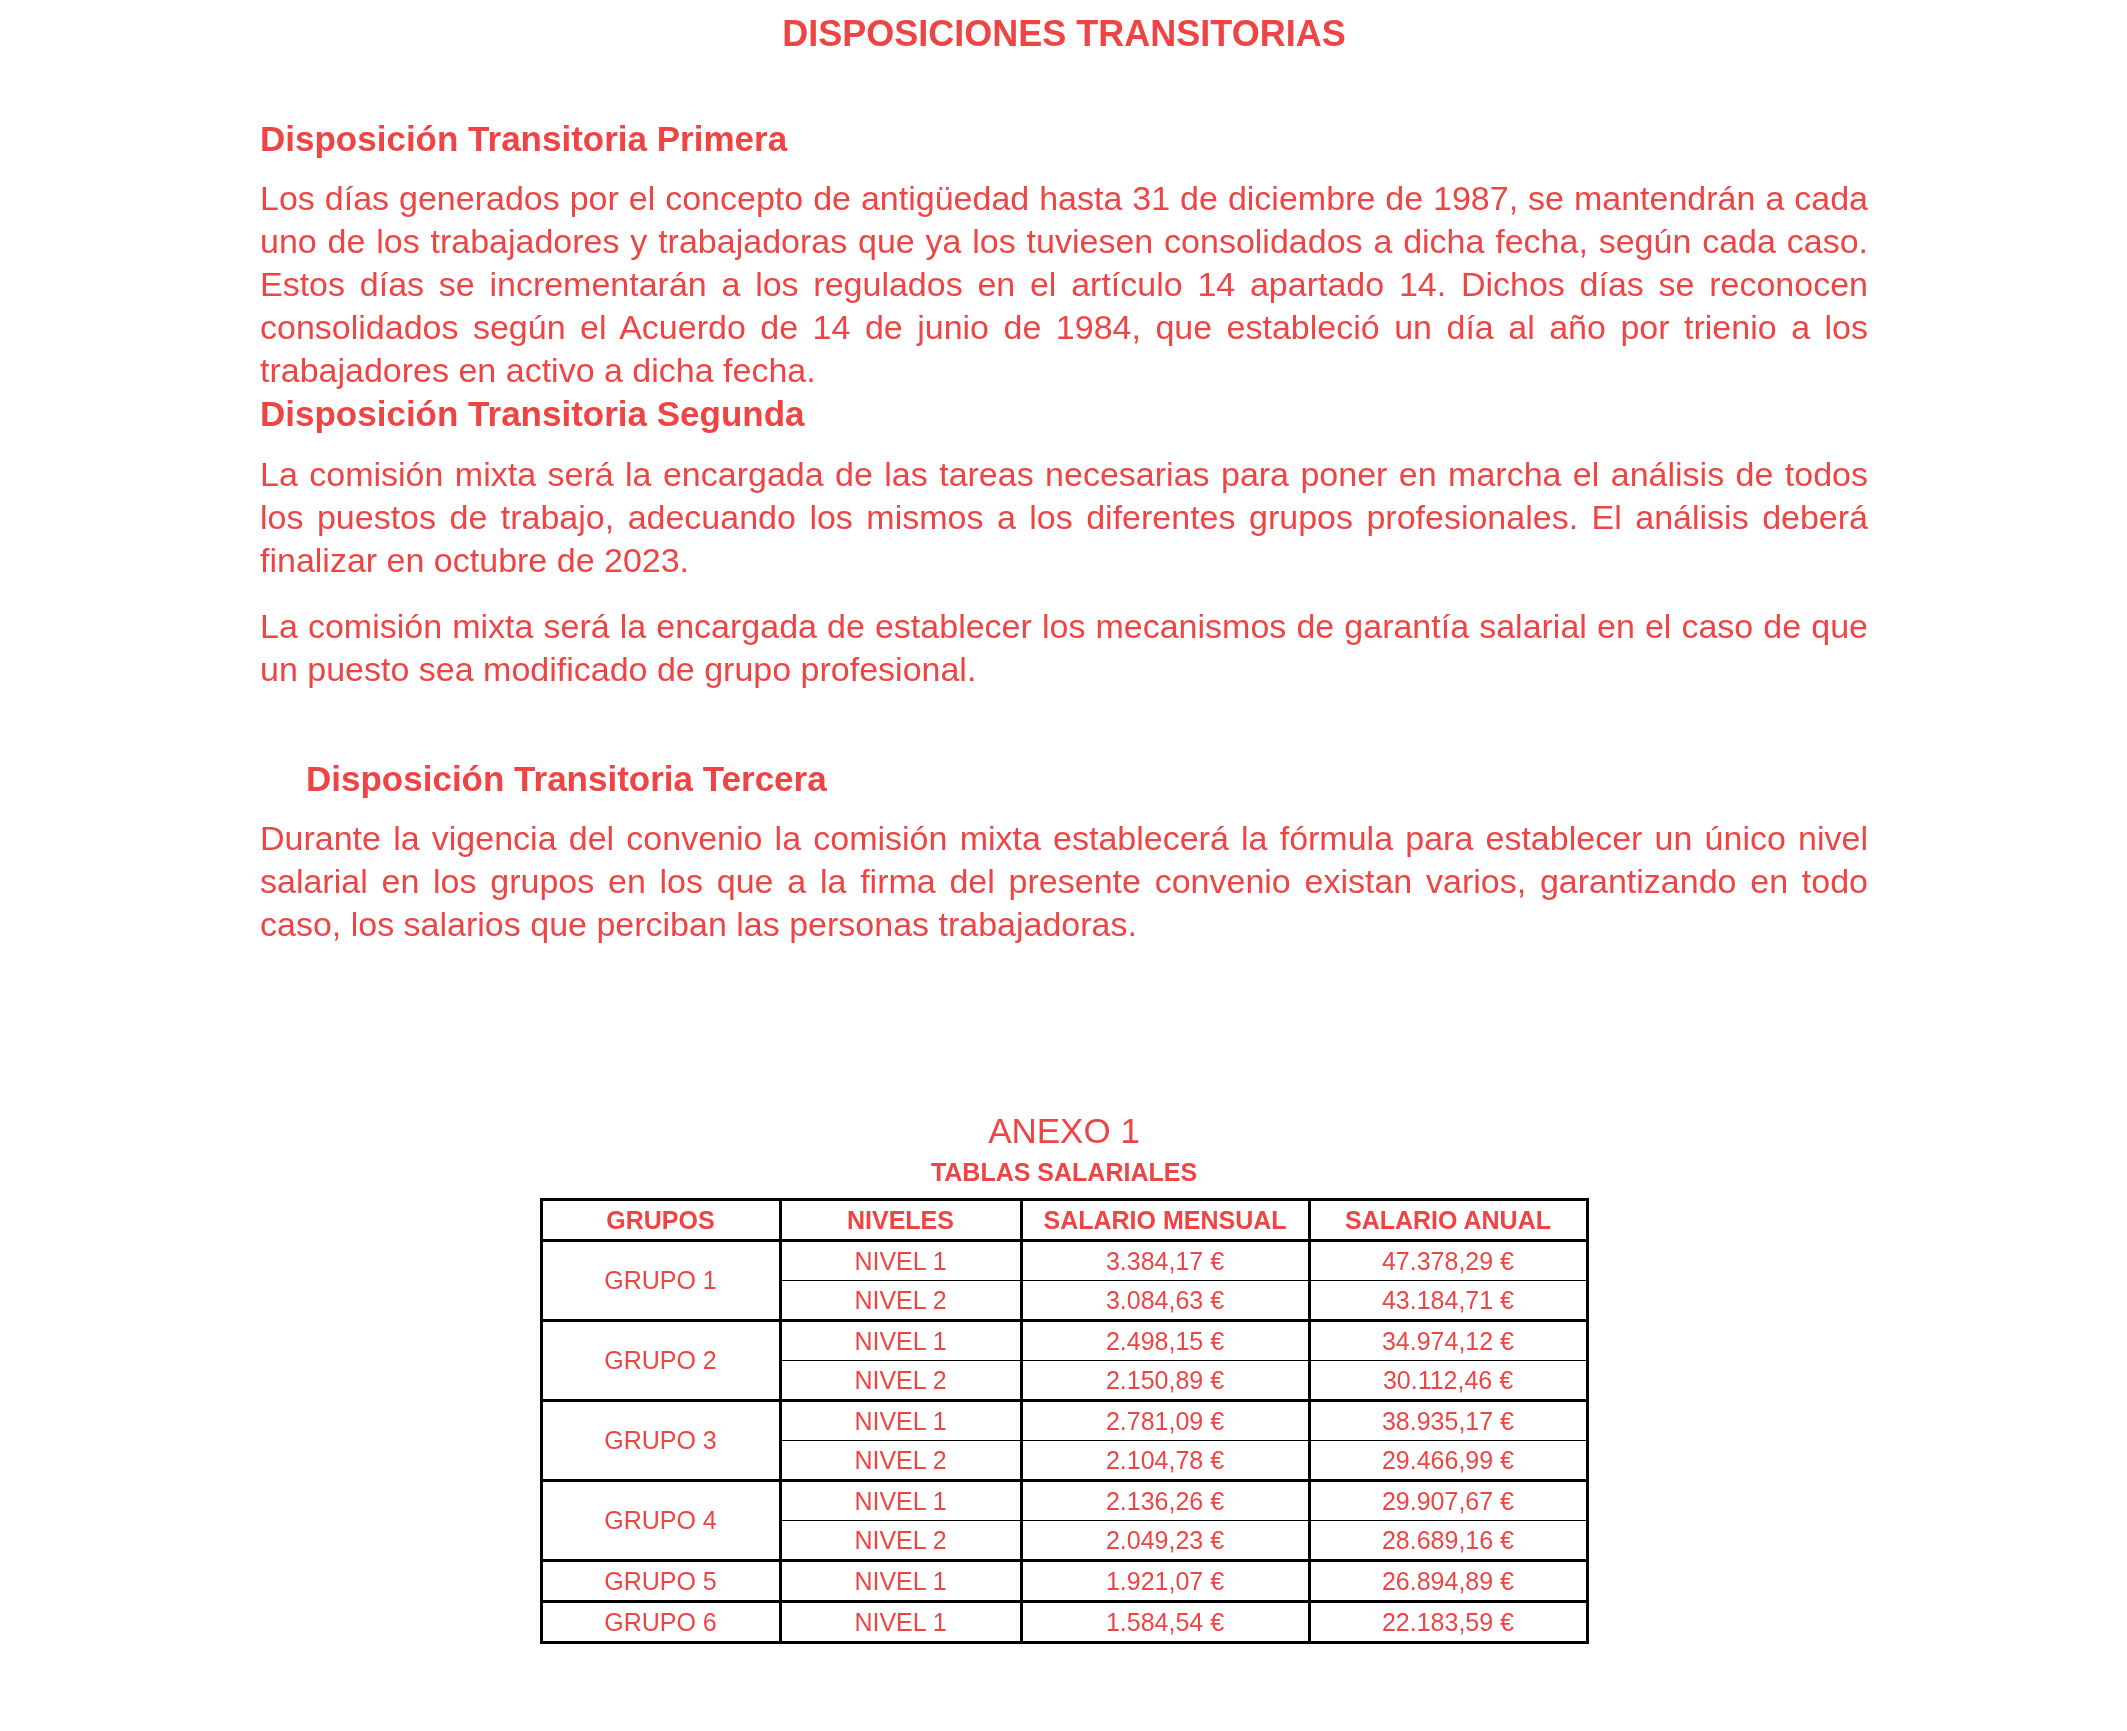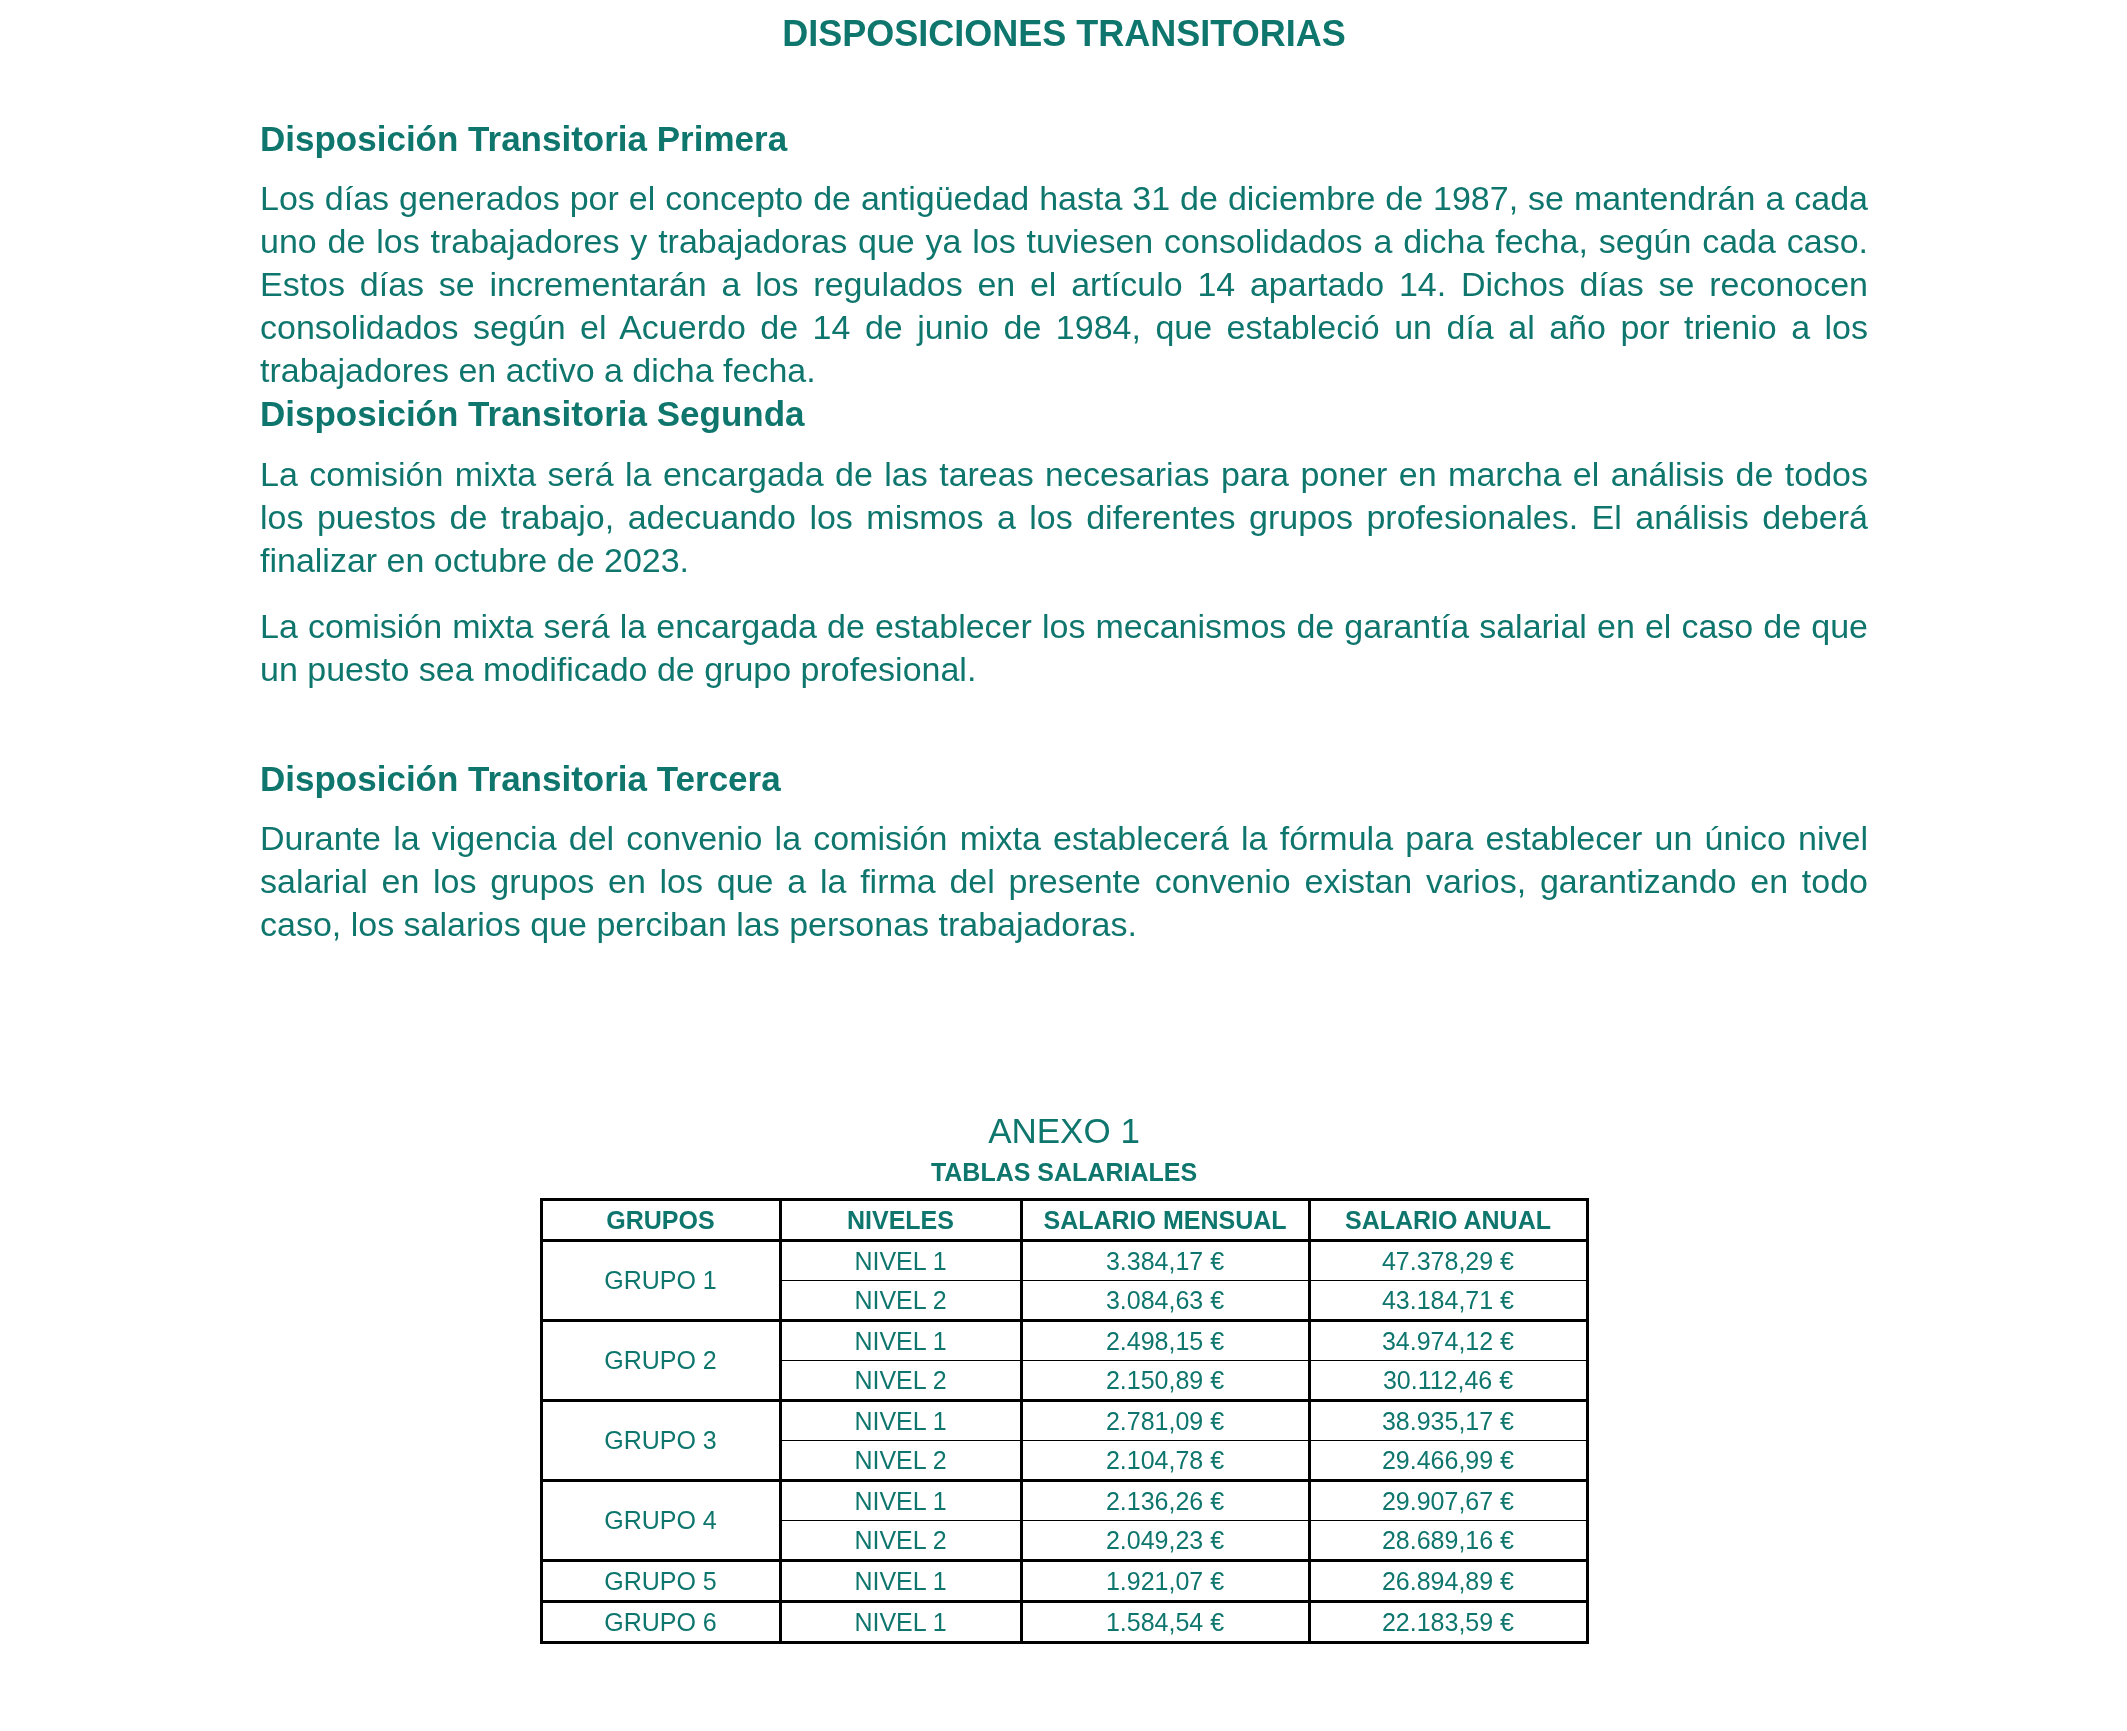--- a/index.html
+++ b/index.html
@@ -5,42 +5,42 @@
   html, body {
     margin: 0;
     padding: 0;
     background: #ffffff;
   }
   .page {
     position: relative;
     width: 2127px;
     height: 1731px;
     background: #ffffff;
-    color: #0f766e;
+    color: #ef4444;
     font-family: "Liberation Sans", sans-serif;
     box-sizing: border-box;
     padding: 11.6px 259px 0 260px;
     overflow: hidden;
   }
   .doc-title {
     font-size: 36px;
     font-weight: bold;
     text-align: center;
     line-height: 43px;
     margin: 0;
   }
   .section-heading {
     font-size: 35px;
     font-weight: bold;
     line-height: 43px;
     margin: 0;
   }
   .section-heading.h1 { margin-top: 62px; }
   .section-heading.h2 { }
-  .section-heading.h3 { margin-top: 66px; }
+  .section-heading.h3 { margin-top: 66px; margin-left: 46px; }
   .para {
     font-size: 34px;
     line-height: 43px;
     text-align: justify;
     margin: 17.5px 0 0 0;
   }
   .para + .para { margin-top: 23px; }
   .anexo-title {
     font-size: 35px;
     font-weight: normal;

